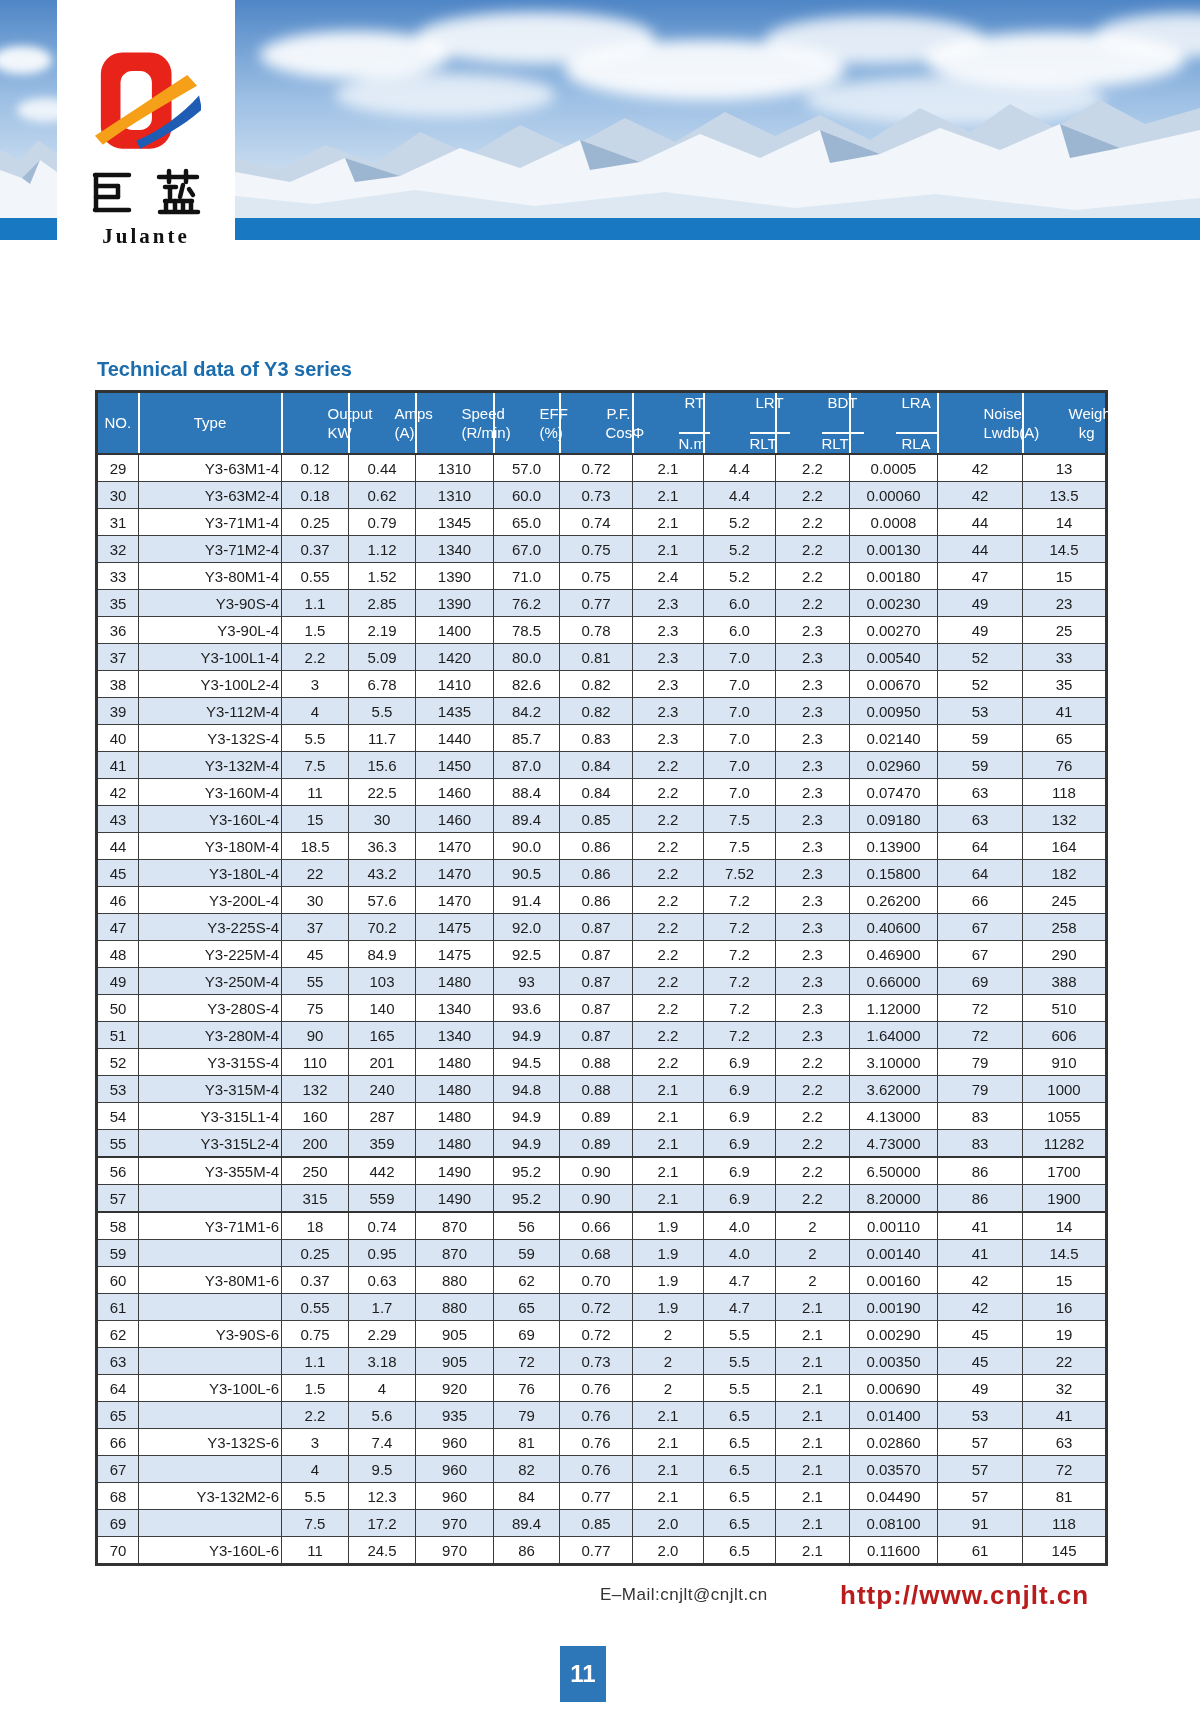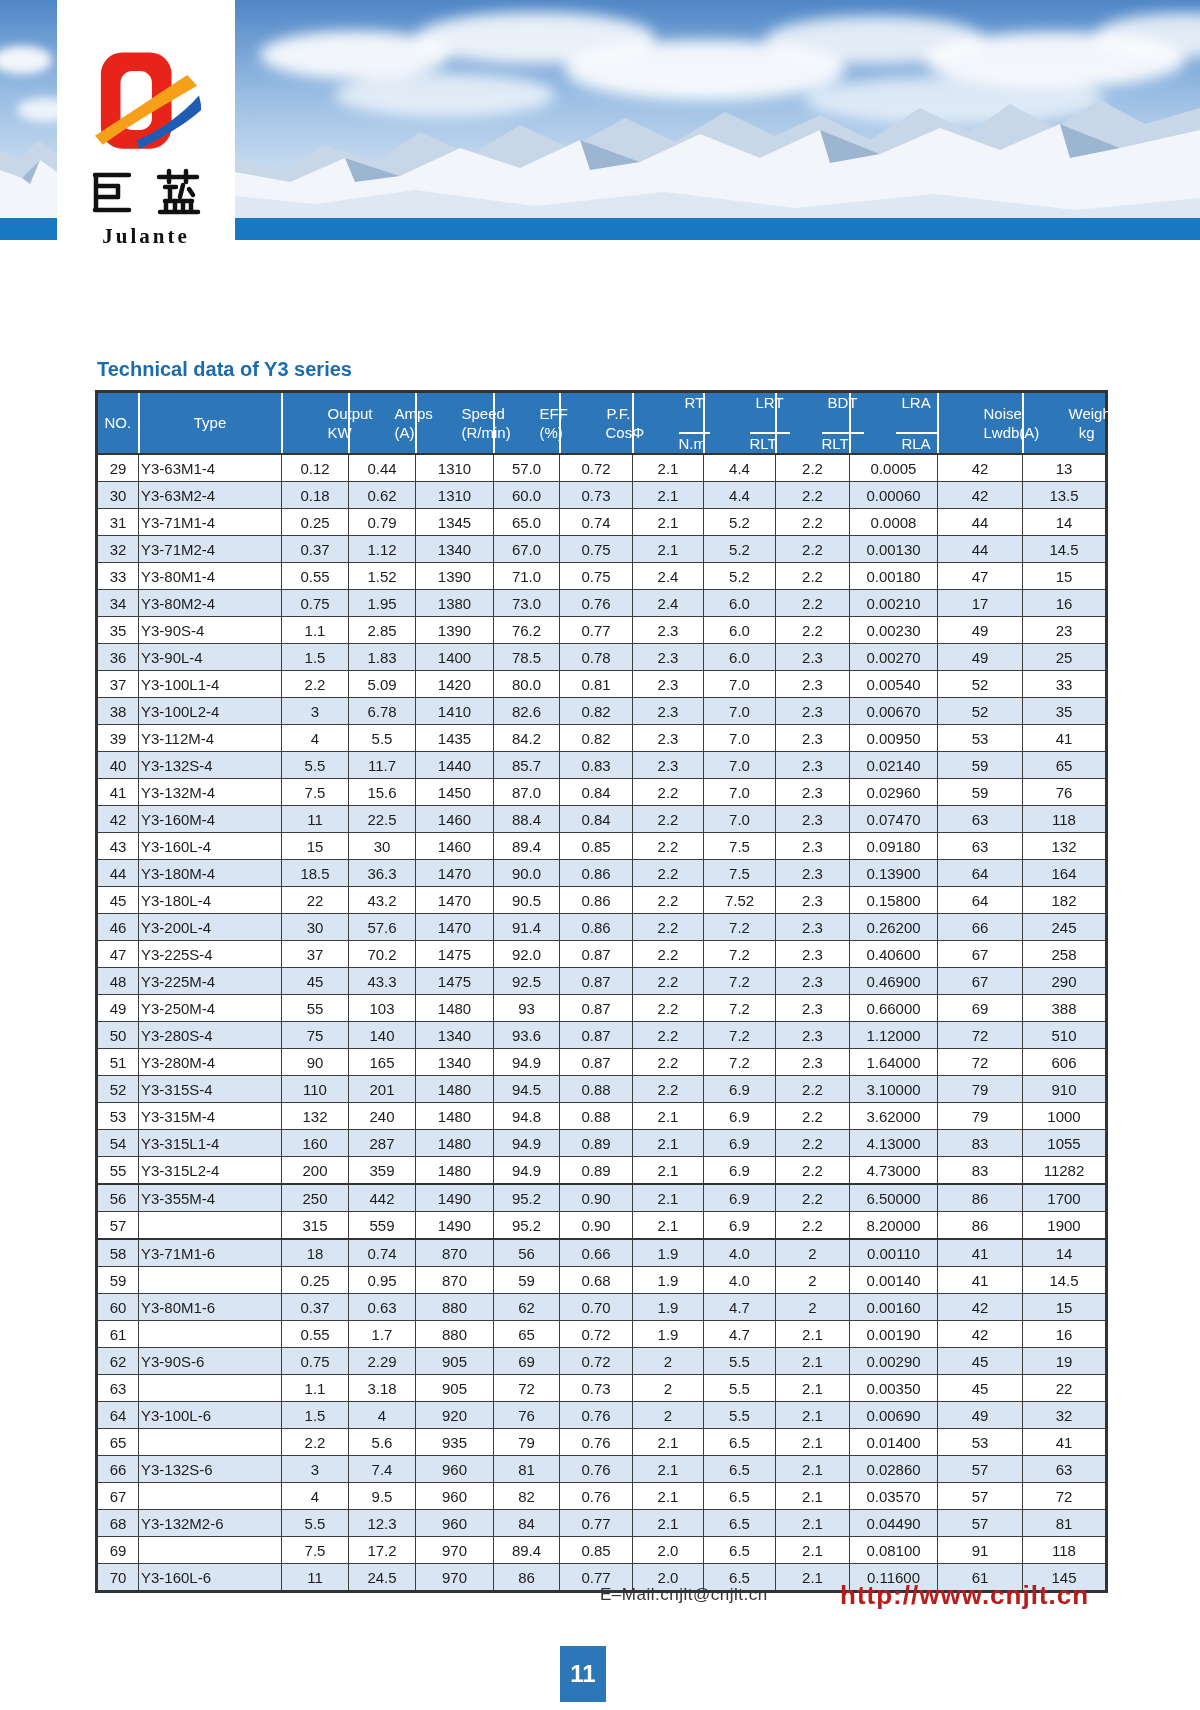--- a/index.html
+++ b/index.html
@@ -25,21 +25,21 @@
   .title{position:absolute;left:97px;top:358px;font-size:20px;font-weight:700;color:#1b6cad;}
 
   
   table.data{position:absolute;left:95px;top:390px;width:1010px;border-collapse:collapse;
              table-layout:fixed;border:3px solid #333;}
   table.data th{background:#2d76b8;color:#fff;font-size:15px;font-weight:400;
                 border:2px solid #fff;border-bottom:2px solid #333;height:48px;
                 text-align:center;vertical-align:middle;line-height:1.3;padding:0;}
   table.data td{border:1px solid #3c3c3c;height:26px;font-size:15px;text-align:center;
                 vertical-align:middle;padding:0 2px;white-space:nowrap;color:#1d1d1d;}
-  table.data td.type{text-align:left;}
+  table.data td.type{text-align:right;}
   table.data tbody tr:nth-child(even) td{background:#d9e5f3;}
   table.data tbody tr.sep td{border-top:2px solid #333;}
   .hl{display:block;margin-left:45px;}
   .fr-u{display:inline-block;border-bottom:2px solid #fff;padding:0 6px 19px;}
 
   
   .email{position:absolute;left:600px;top:1585px;font-size:17px;letter-spacing:0.5px;color:#333;}
   .website{position:absolute;left:840px;top:1580px;font-size:26px;font-weight:700;
            letter-spacing:1px;color:#b91c1c;}
   .pagebox{position:absolute;left:560px;top:1646px;width:46px;height:56px;background:#2d76b8;
@@ -284,54 +284,39 @@
           <td>71.0</td>
           <td>0.75</td>
           <td>2.4</td>
           <td>5.2</td>
           <td>2.2</td>
           <td>0.00180</td>
           <td>47</td>
           <td>15</td>
         </tr>
         <tr>
-          <td>34</td>
-          <td class="type">Y3-80M2-4</td>
-          <td>0.75</td>
-          <td>1.95</td>
-          <td>1380</td>
-          <td>73.0</td>
-          <td>0.76</td>
-          <td>2.4</td>
-          <td>6.0</td>
-          <td>2.2</td>
-          <td>0.00210</td>
-          <td>17</td>
-          <td>16</td>
-        </tr>
-        <tr>
           <td>35</td>
           <td class="type">Y3-90S-4</td>
           <td>1.1</td>
           <td>2.85</td>
           <td>1390</td>
           <td>76.2</td>
           <td>0.77</td>
           <td>2.3</td>
           <td>6.0</td>
           <td>2.2</td>
           <td>0.00230</td>
           <td>49</td>
           <td>23</td>
         </tr>
         <tr>
           <td>36</td>
           <td class="type">Y3-90L-4</td>
           <td>1.5</td>
-          <td>1.83</td>
+          <td>2.19</td>
           <td>1400</td>
           <td>78.5</td>
           <td>0.78</td>
           <td>2.3</td>
           <td>6.0</td>
           <td>2.3</td>
           <td>0.00270</td>
           <td>49</td>
           <td>25</td>
         </tr>
@@ -497,21 +482,21 @@
           <td>7.2</td>
           <td>2.3</td>
           <td>0.40600</td>
           <td>67</td>
           <td>258</td>
         </tr>
         <tr>
           <td>48</td>
           <td class="type">Y3-225M-4</td>
           <td>45</td>
-          <td>43.3</td>
+          <td>84.9</td>
           <td>1475</td>
           <td>92.5</td>
           <td>0.87</td>
           <td>2.2</td>
           <td>7.2</td>
           <td>2.3</td>
           <td>0.46900</td>
           <td>67</td>
           <td>290</td>
         </tr>

